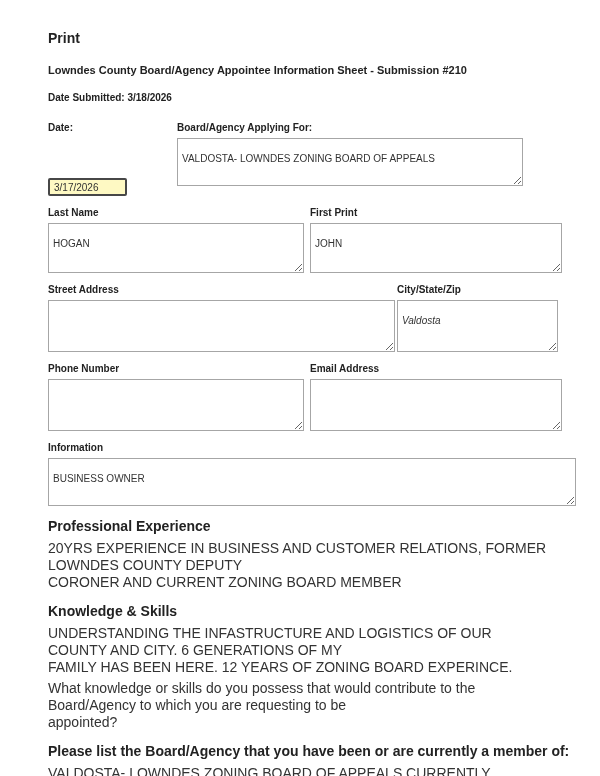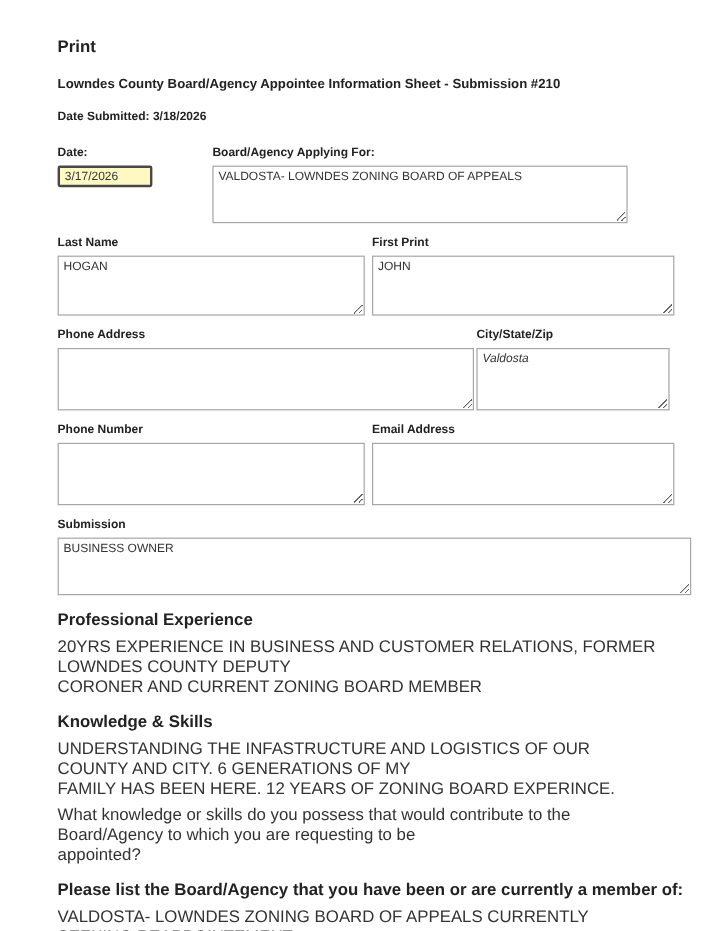--- a/index.html
+++ b/index.html
@@ -53,41 +53,41 @@
     line-height: 13px;
     margin-bottom: 4px;
   }
   textarea.box {
     box-sizing: border-box;
     border: 1px solid #a6a6a6;
     background: #ffffff;
     font-family: "Liberation Sans", sans-serif;
     font-size: 10px;
     color: #333333;
-    padding: 3px 4px;
+    padding: 14px 4px;
     resize: both;
     overflow: hidden;
     border-radius: 0;
     margin: 0;
   }
   input.date-box {
     box-sizing: border-box;
     width: 79px;
     height: 18px;
     border: 2px solid #474747;
     border-radius: 2px;
     background: #fef9c3;
     font-family: "Liberation Sans", sans-serif;
     font-size: 10px;
     color: #333333;
     padding: 1px 4px;
     margin: 0;
   }
   
-  .col-date          { width: 129px; }
+  .col-date          { width: 129px; gap: 40px; }
   .ta-board          { width: 346px; height: 48px; }
   .col-half-l        { width: 256px; margin-right: 6px; }
   .col-half-r        { width: 252px; }
   .ta-half-l         { width: 256px; height: 50px; }
   .ta-half-r         { width: 252px; height: 50px; }
   .col-street        { width: 347px; margin-right: 2px; }
   .col-city          { width: 168px; }
   .ta-street         { width: 347px; height: 52px; }
   .ta-city           { width: 161px; height: 52px; font-style: italic; }
   .ta-half-l.tall,
@@ -138,21 +138,21 @@
       <textarea class="box ta-half-l" style="">HOGAN</textarea>
     </div>
     <div class="col col-half-r">
       <div class="field-label">First Print</div>
       <textarea class="box ta-half-r" style="">JOHN</textarea>
     </div>
   </div>
 
   <div class="row">
     <div class="col col-street">
-      <div class="field-label">Phone Address</div>
+      <div class="field-label">Street Address</div>
       <textarea class="box ta-street" style=""></textarea>
     </div>
     <div class="col col-city">
       <div class="field-label">City/State/Zip</div>
       <textarea class="box ta-city" style="">Valdosta</textarea>
     </div>
   </div>
 
   <div class="row">
     <div class="col col-half-l">
@@ -160,21 +160,21 @@
       <textarea class="box ta-half-l tall" style=""></textarea>
     </div>
     <div class="col col-half-r">
       <div class="field-label">Email Address</div>
       <textarea class="box ta-half-r tall" style=""></textarea>
     </div>
   </div>
 
   <div class="row occupation-block">
     <div class="col">
-      <div class="field-label">Submission</div>
+      <div class="field-label">Information</div>
       <textarea class="box ta-occupation" style="">BUSINESS OWNER</textarea>
     </div>
   </div>
 
   <div class="section-heading">Professional Experience</div>
   <div class="section-text">20YRS EXPERIENCE IN BUSINESS AND CUSTOMER RELATIONS, FORMER LOWNDES COUNTY DEPUTY
 CORONER AND CURRENT ZONING BOARD MEMBER</div>
 
   <div class="section-heading">Knowledge &amp; Skills</div>
   <div class="section-text">UNDERSTANDING THE INFASTRUCTURE AND LOGISTICS OF OUR COUNTY AND CITY. 6 GENERATIONS OF MY

